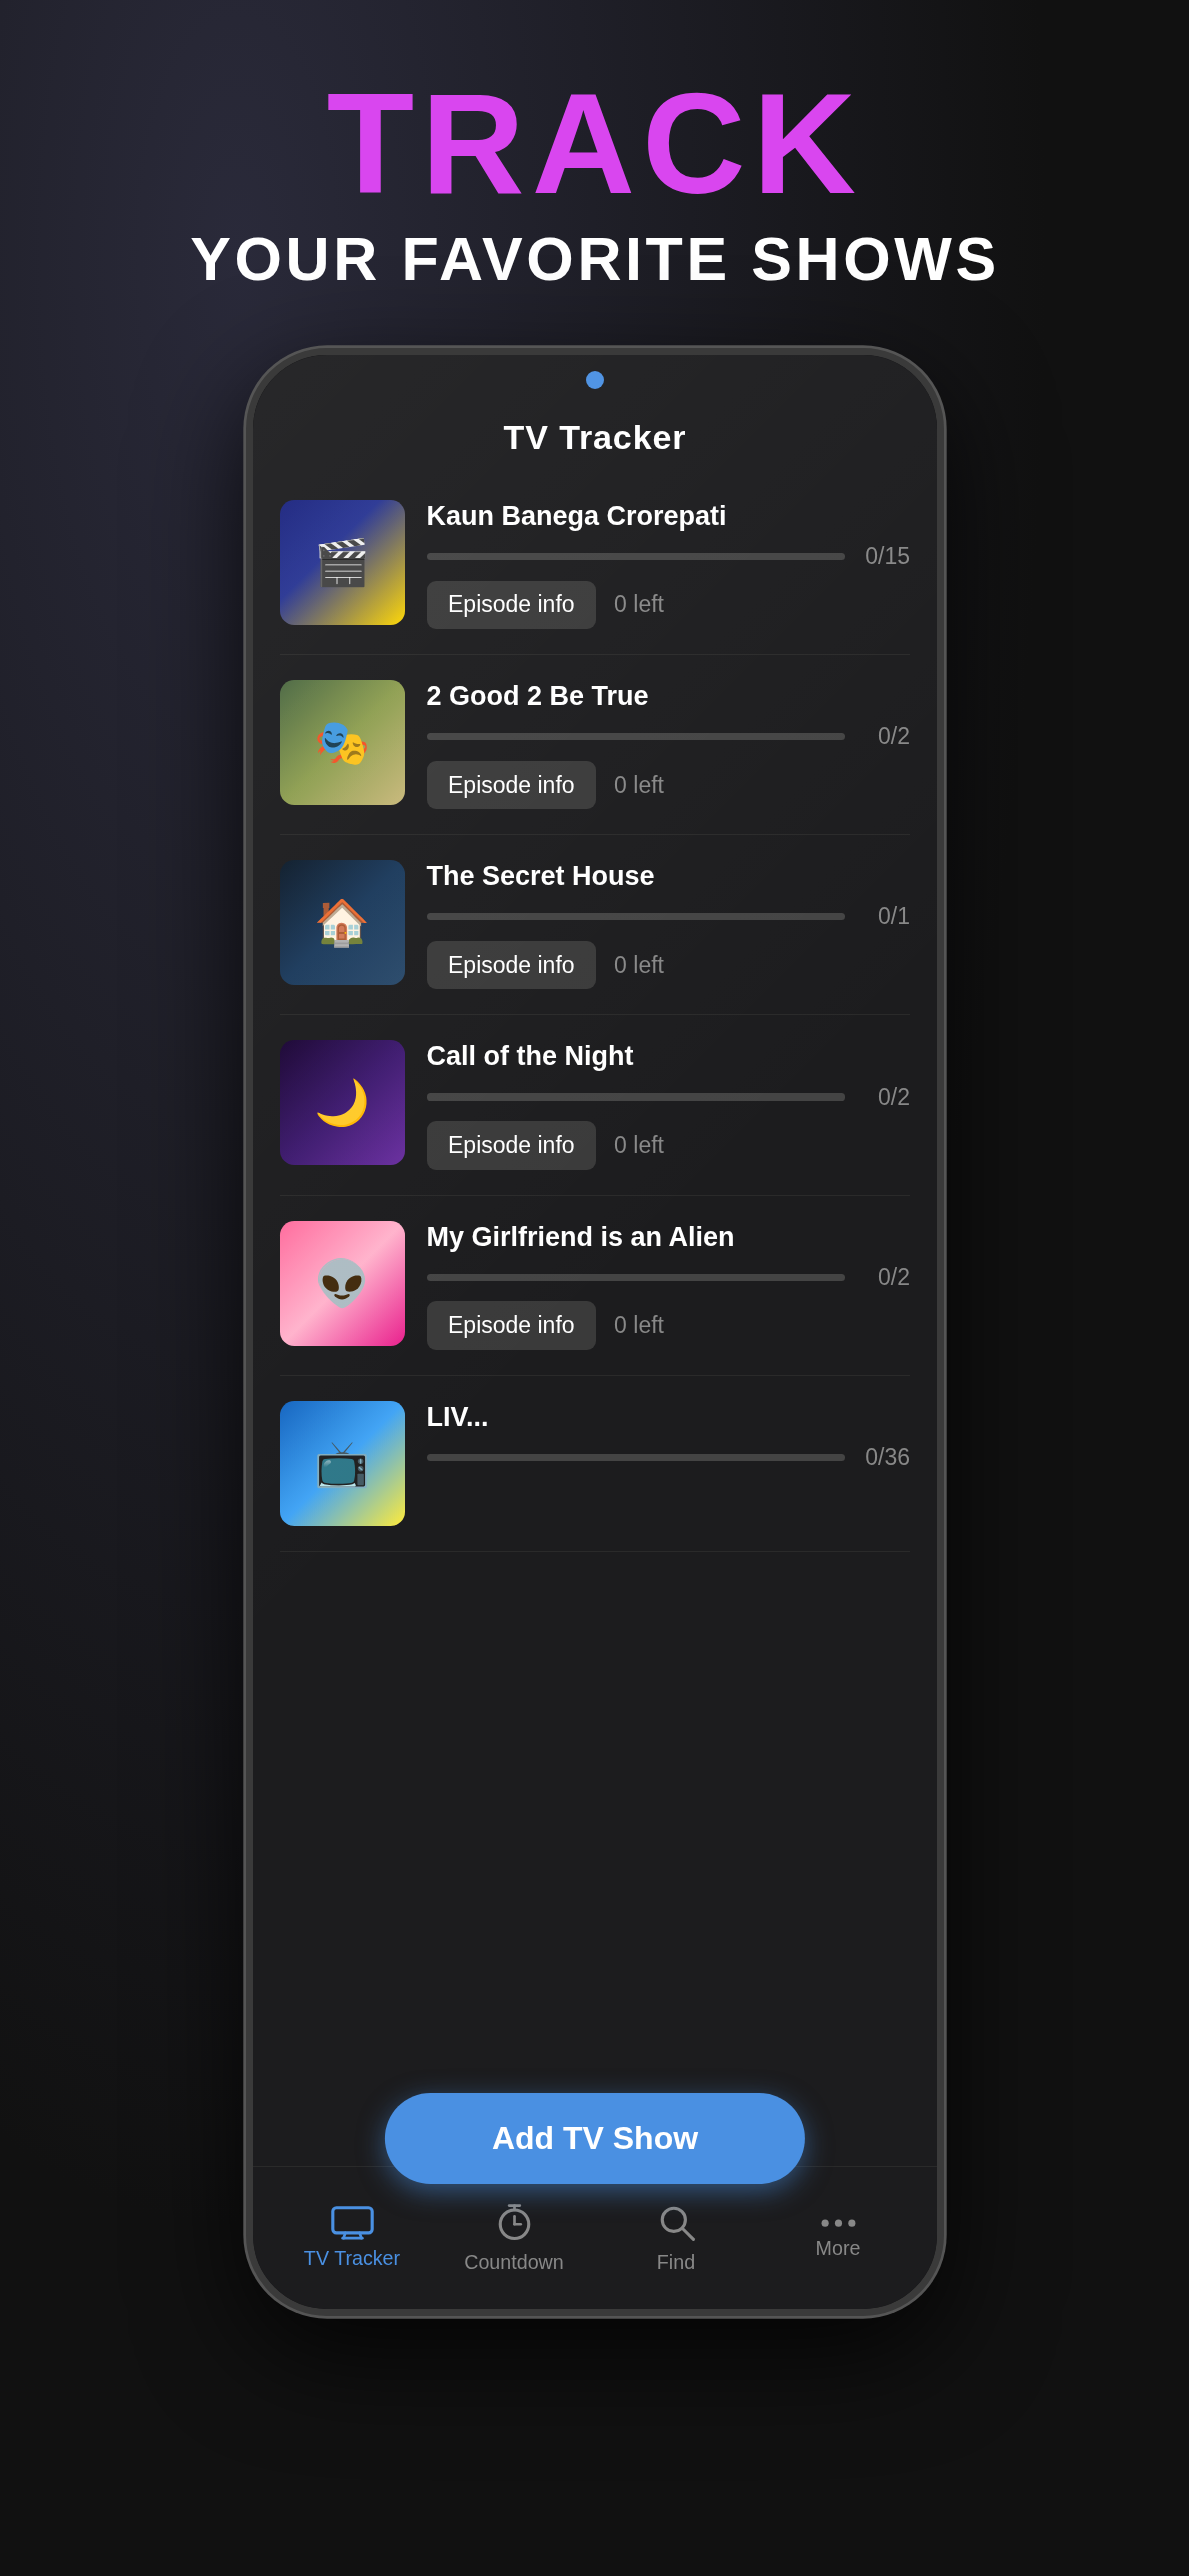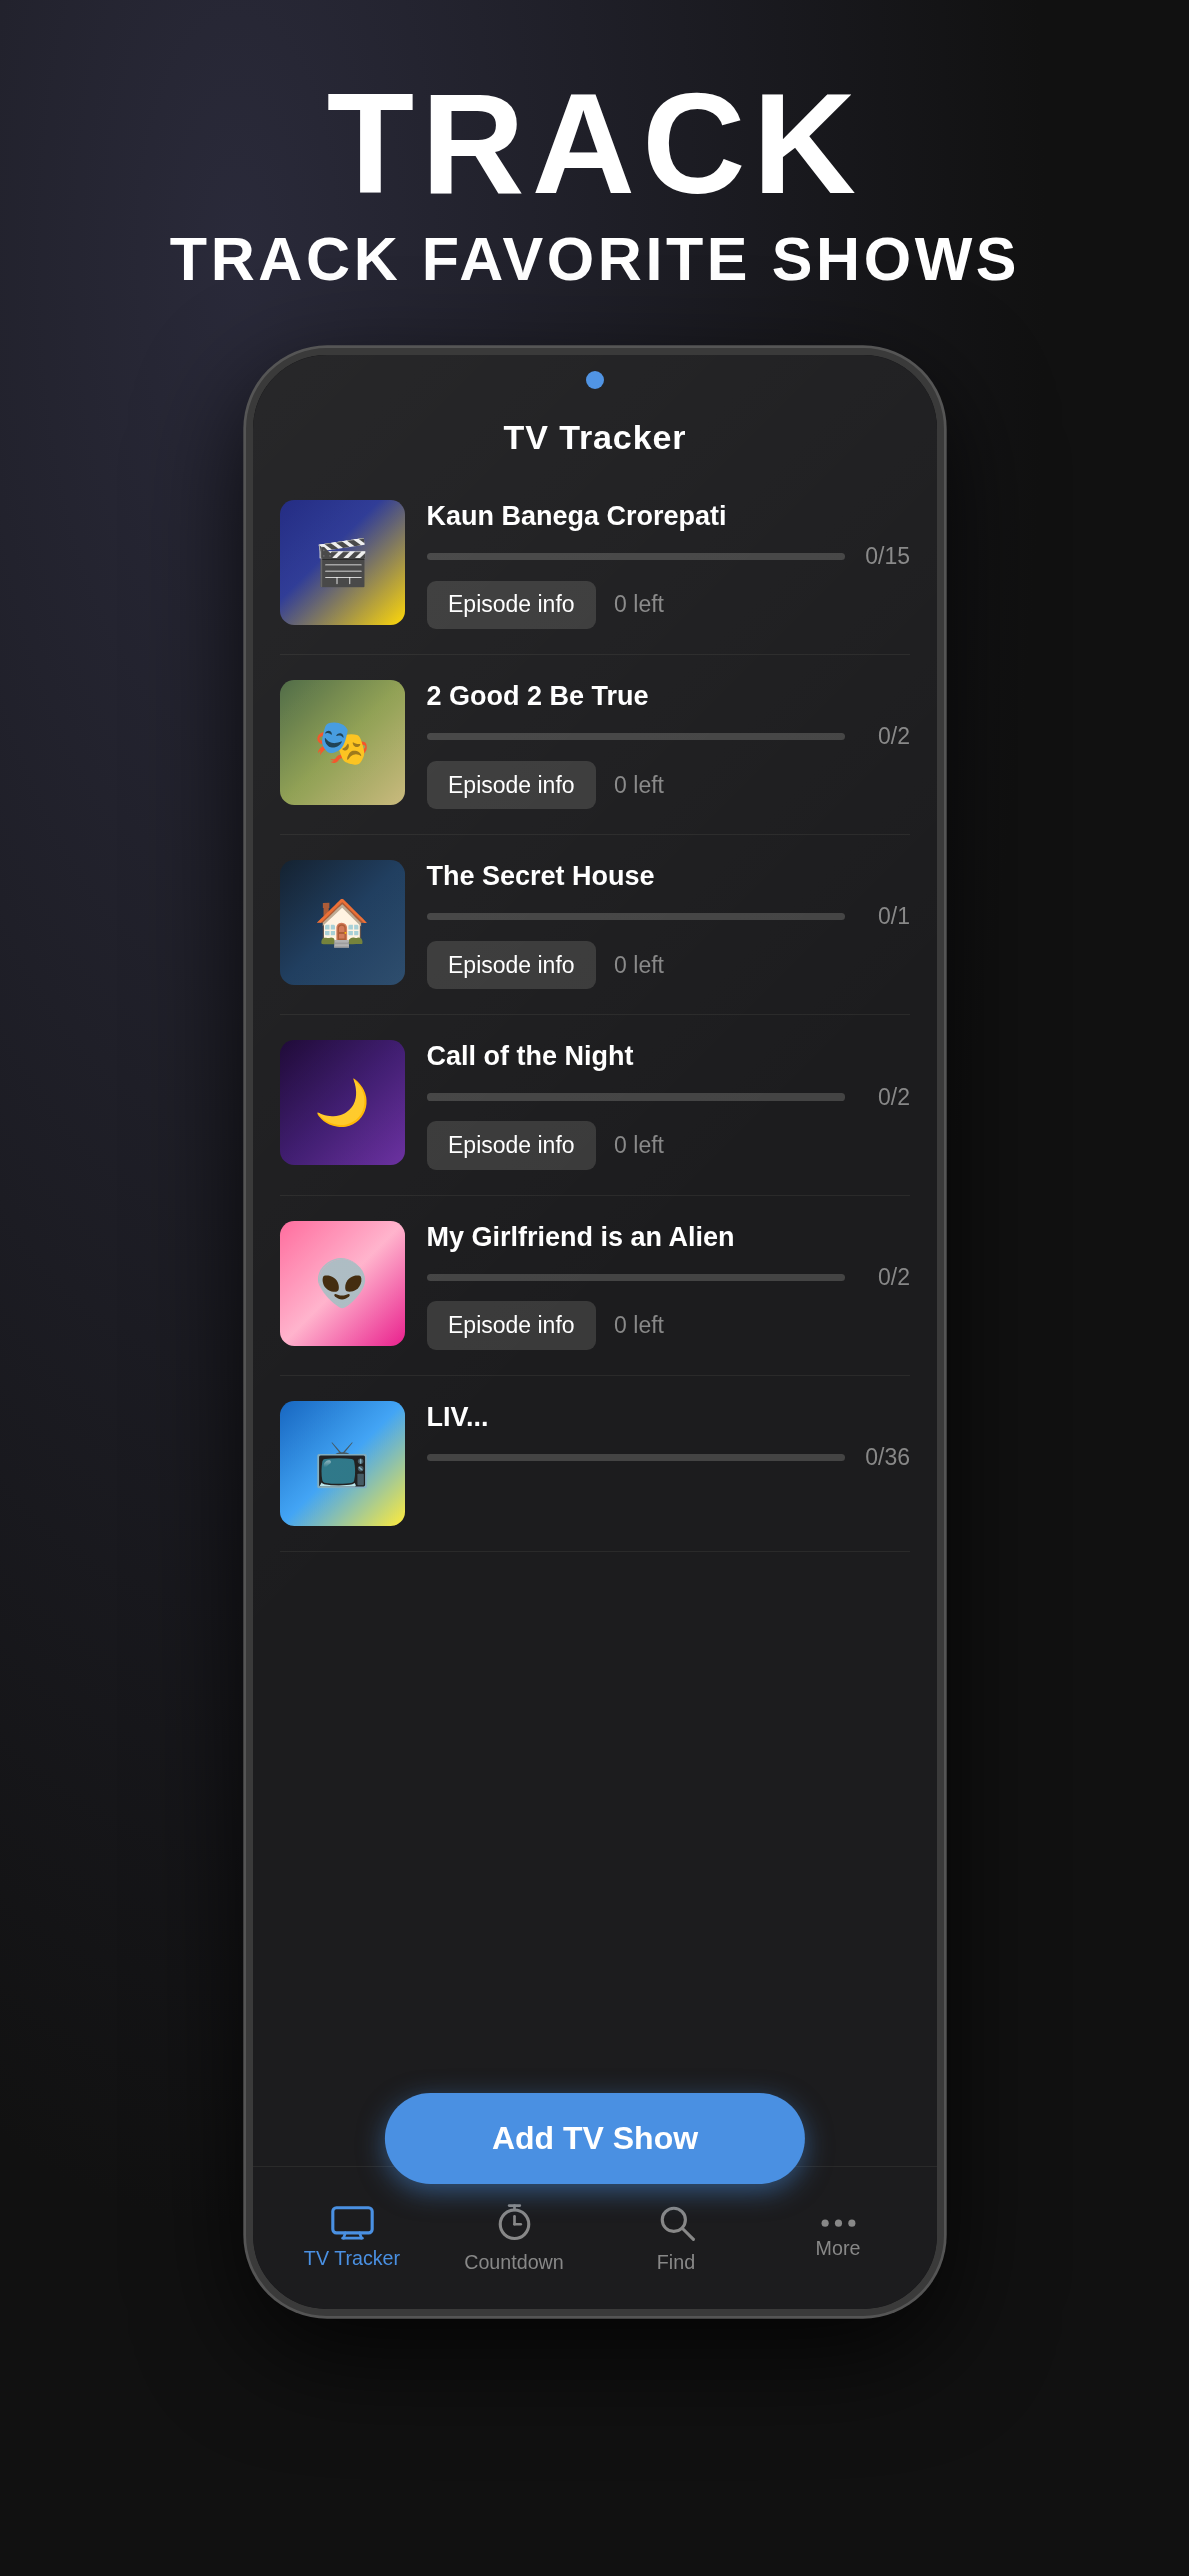--- a/index.html
+++ b/index.html
@@ -25,21 +25,21 @@
       position: relative;
       z-index: 1;
       text-align: center;
       padding-top: 72px;
       padding-bottom: 36px;
     }
 
     .hero-track {
       font-size: 143px;
       font-weight: 900;
-      color: #ffffff;
+      color: #d946ef;
       letter-spacing: 7.2px;
       line-height: 1;
       text-transform: uppercase;
     }
 
     .hero-subtitle {
       font-size: 61px;
       font-weight: 700;
       color: #ffffff;
       letter-spacing: 3.6px;
@@ -329,21 +329,21 @@
       z-index: 100;
     }
   </style>
 </head>
 <body>
 
 <div class="bg"></div>
 
 <div class="hero">
   <div class="hero-track">TRACK</div>
-  <div class="hero-subtitle">TRACK FAVORITE SHOWS</div>
+  <div class="hero-subtitle">YOUR FAVORITE SHOWS</div>
 </div>
 
 <div class="phone-wrapper">
   <div class="phone">
     <div class="phone-notch"></div>
     <div class="phone-screen">
 
       <div class="app-header">
         <div class="app-title">TV Tracker</div>
       </div>

